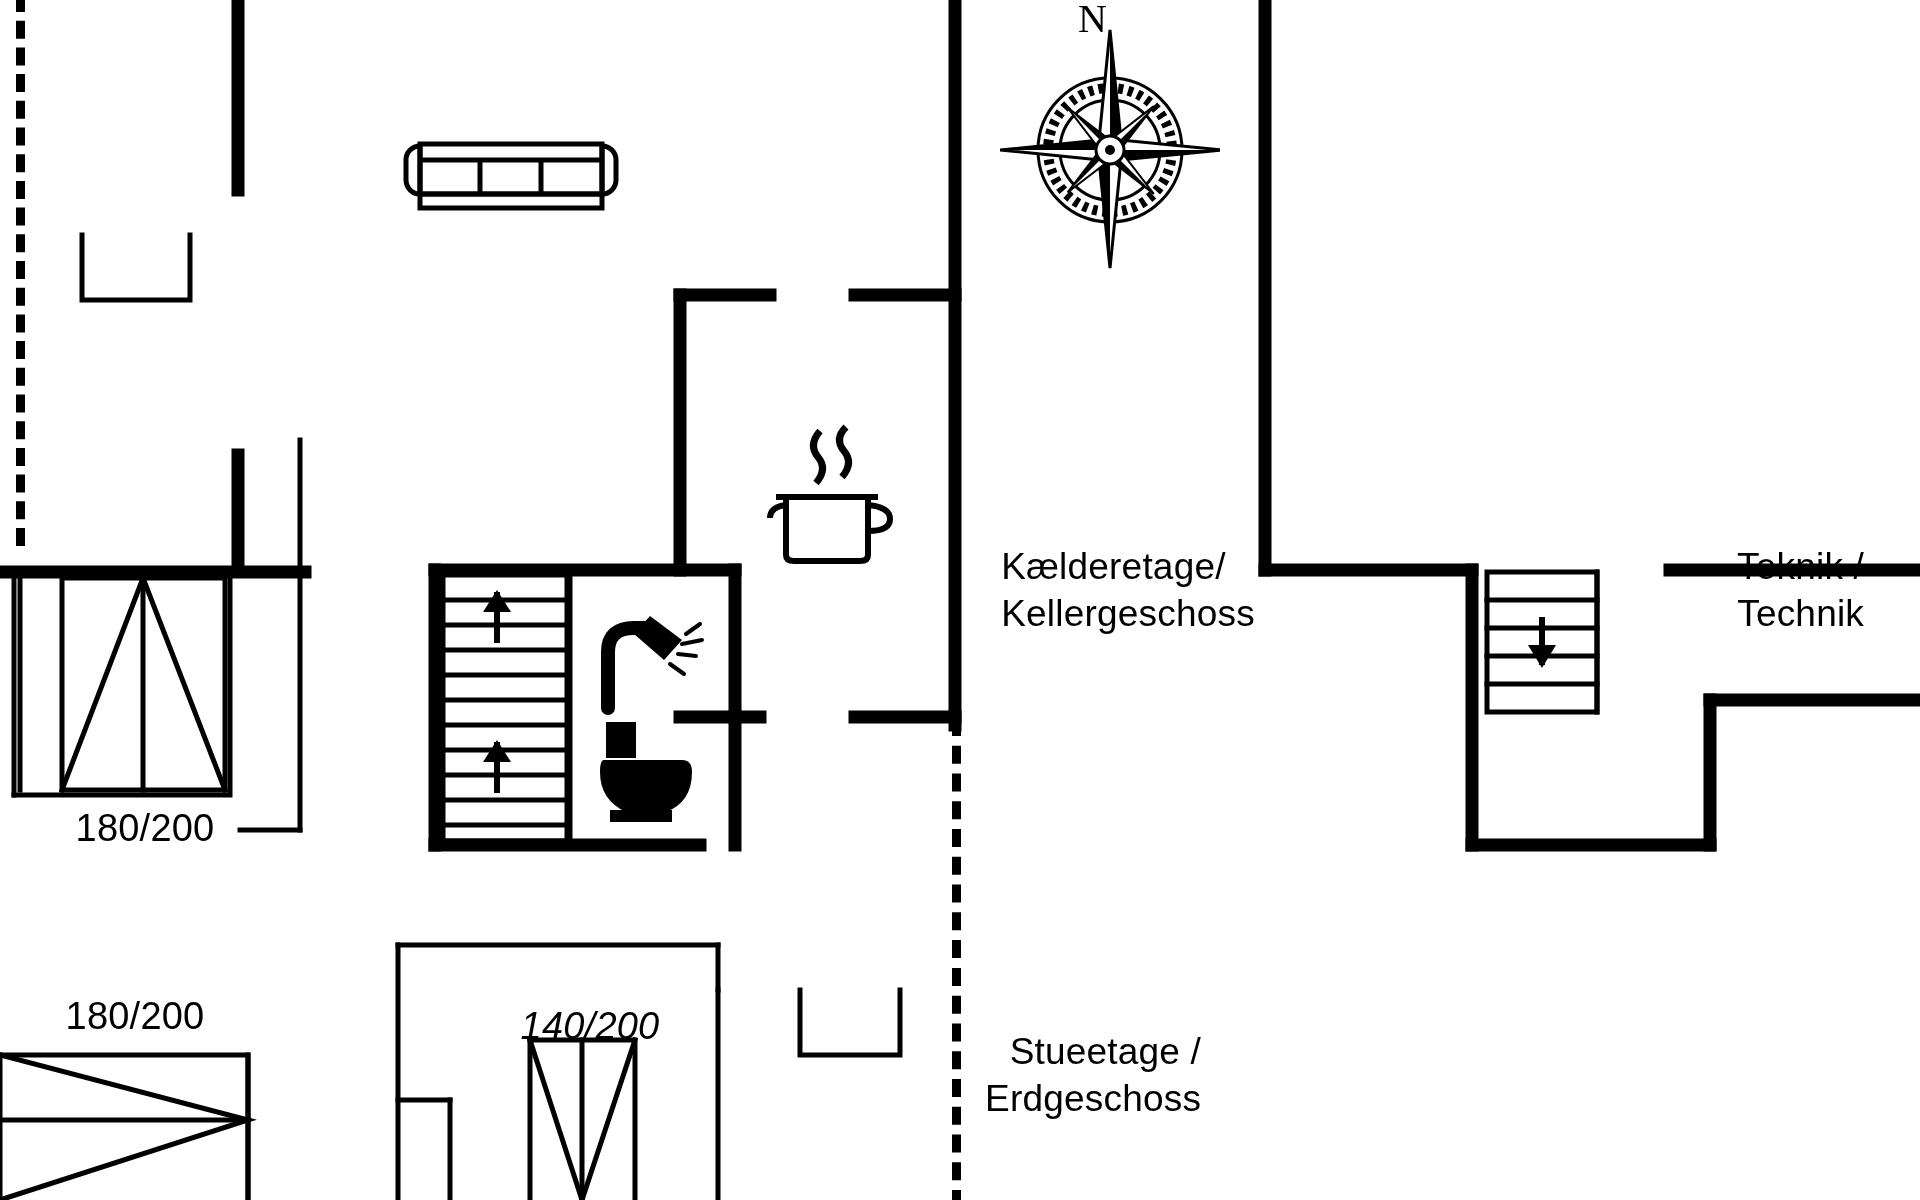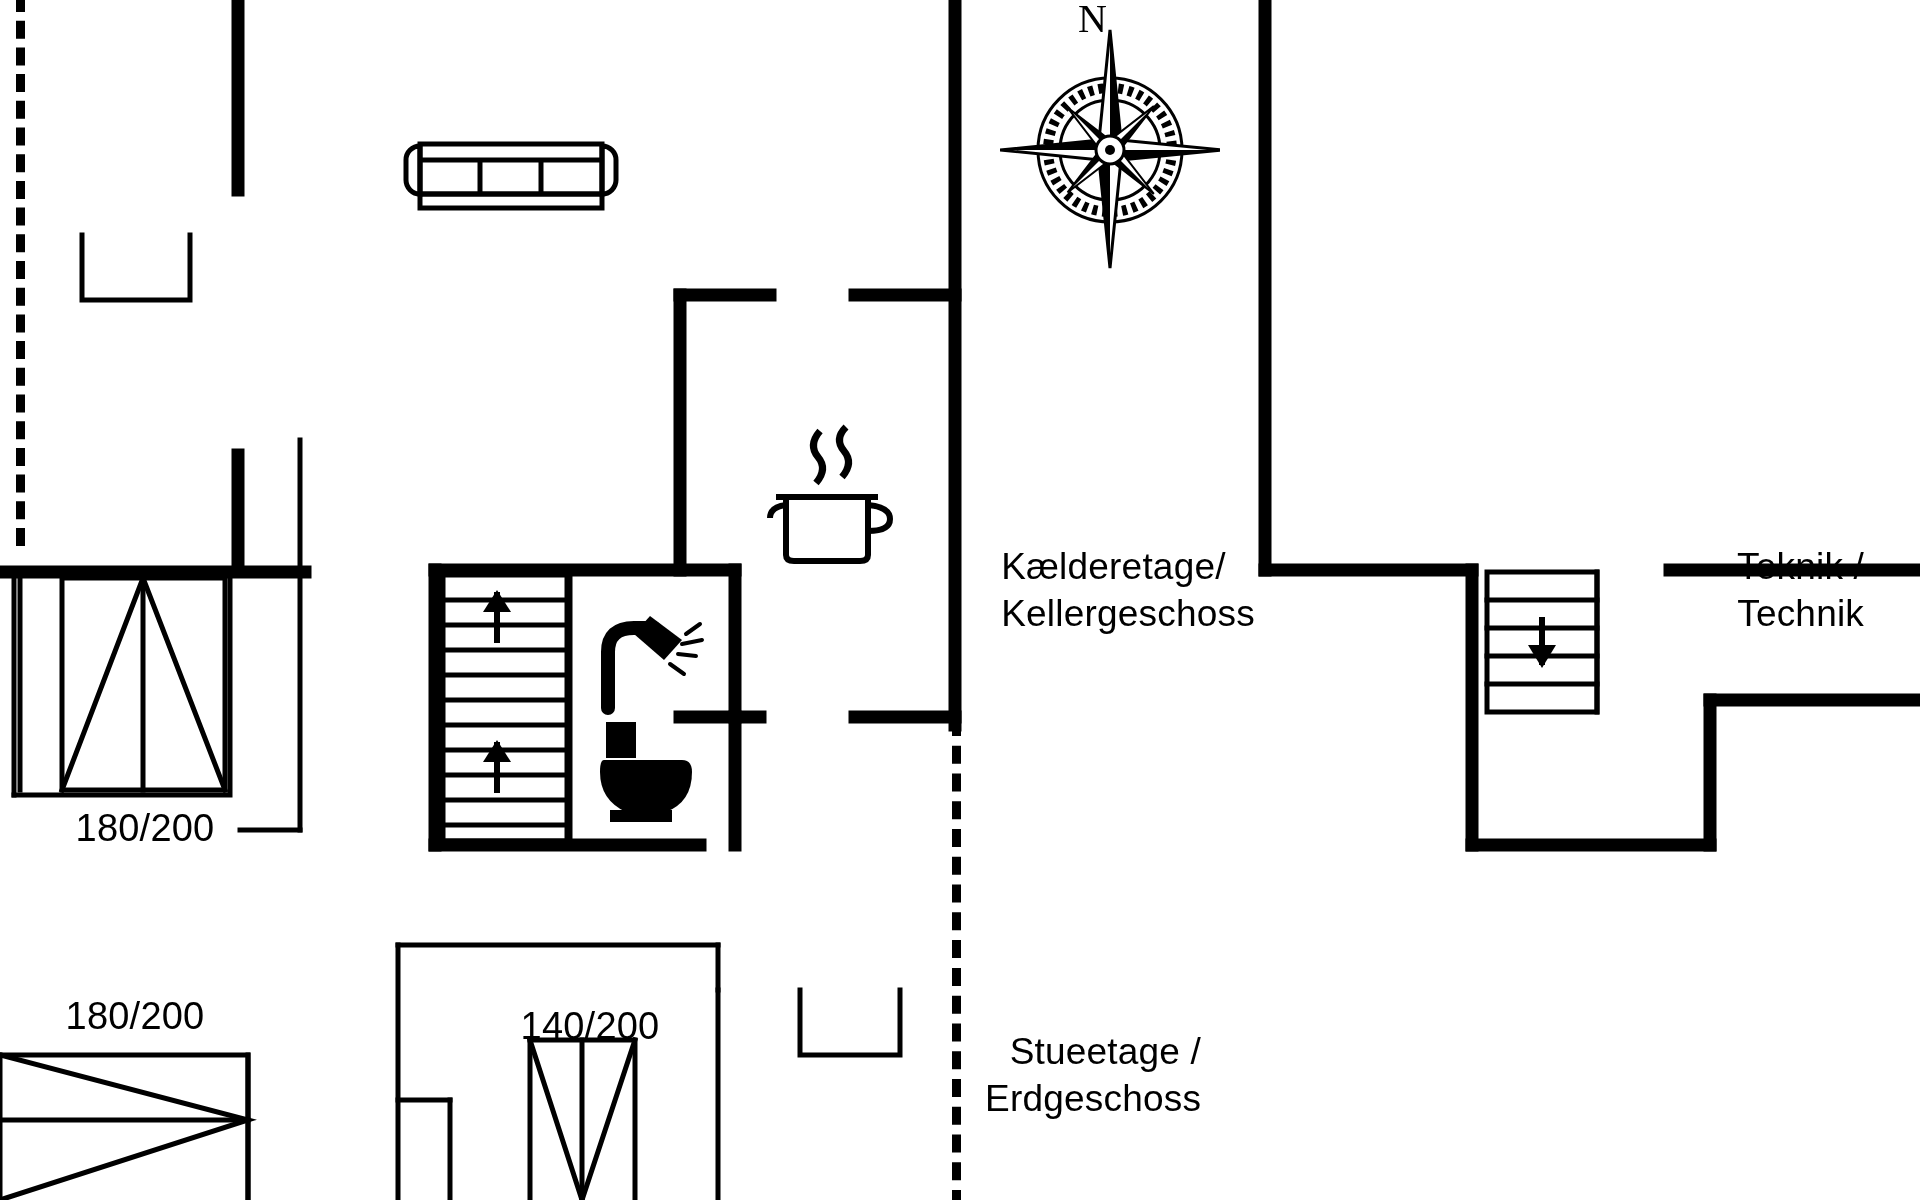--- a/index.html
+++ b/index.html
@@ -251,15 +251,15 @@
   <div class="label" style="left:1737px; top:590px; transform:translateY(-50%); text-align:right;">Teknik /
 Technik</div>
 
   <div class="label" style="left:985px; top:1075px; transform:translateY(-50%); text-align:right;">Stueetage /
 Erdgeschoss</div>
 
   <div class="dim" style="left:145px; top:828px; transform:translate(-50%,-50%);">180/200</div>
 
   <div class="dim" style="left:135px; top:1016px; transform:translate(-50%,-50%);">180/200</div>
 
-  <div class="dim" style="left:590px; top:1026px; transform:translate(-50%,-50%);">140/200</div>
+  <div class="dim" style="left:590px; top:1026px; transform:translate(-50%,-50%);font-style:italic;">140/200</div>
 
 </div>
 
 </body></html>

